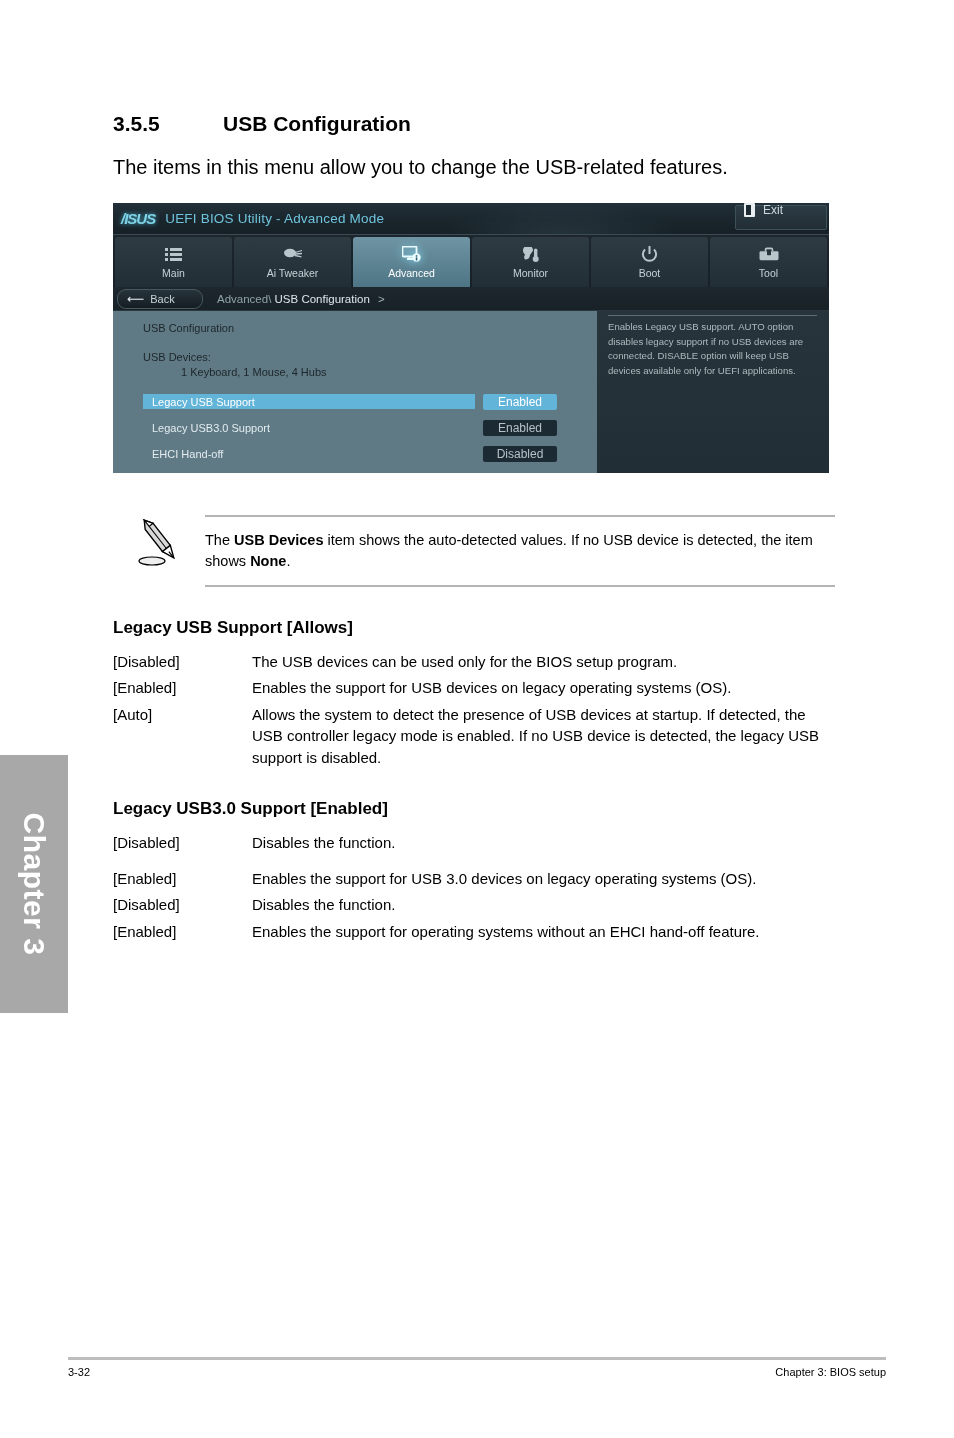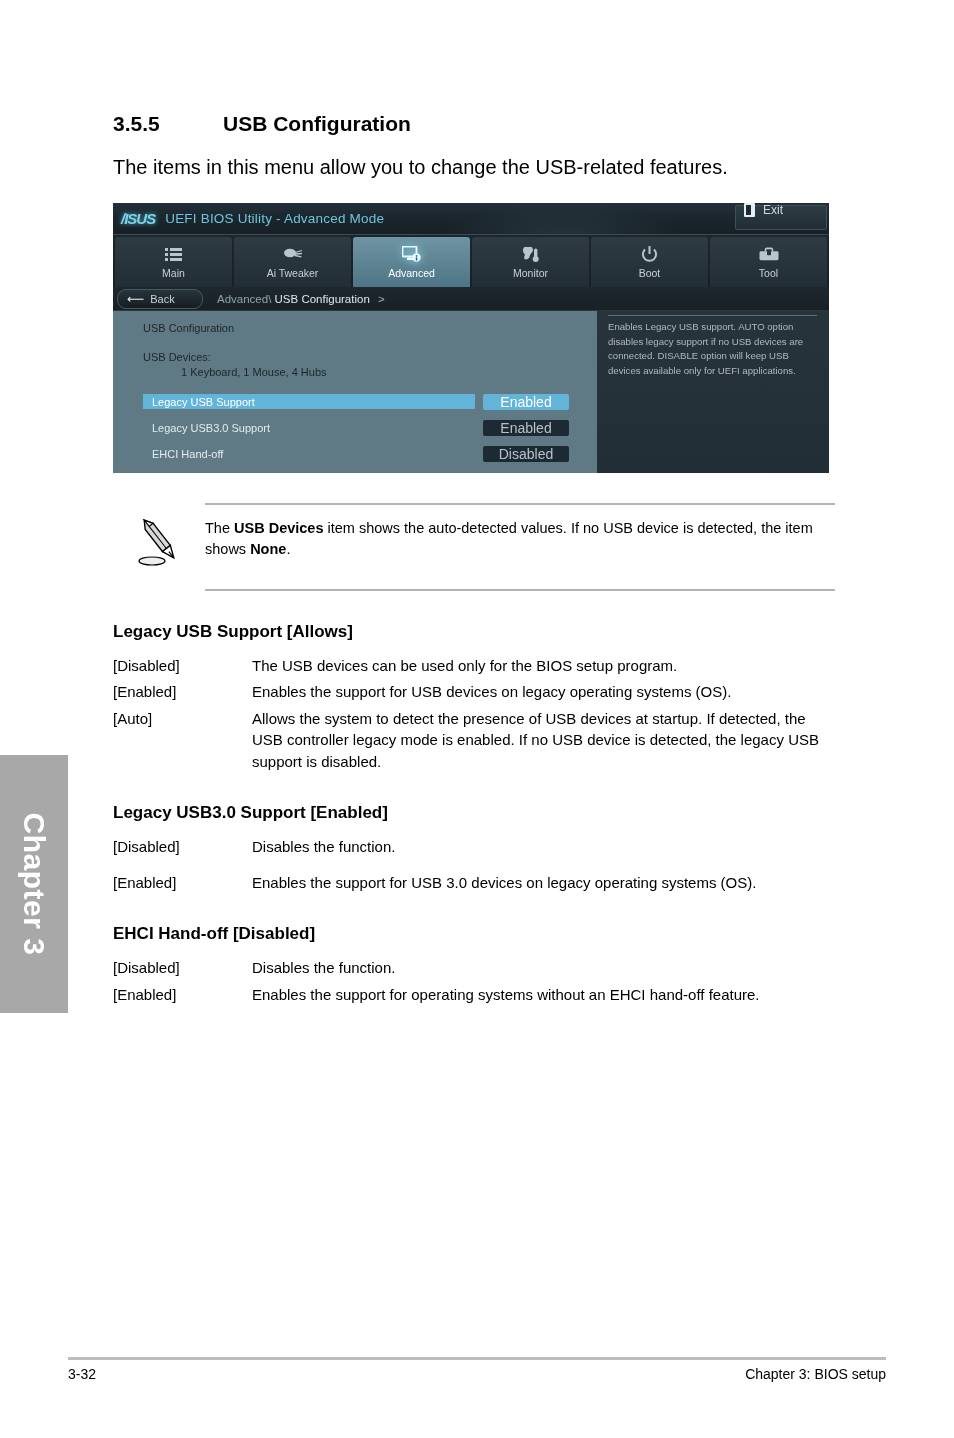--- a/index.html
+++ b/index.html
@@ -237,29 +237,29 @@
     display: flex;
     align-items: center;
     padding-left: 9px;
   }
   .opt-row.selected .opt-name {
     background: #62b4d8;
     color: #ffffff;
   }
   .opt-row:not(.selected) .opt-name { color: #e3ecef; }
   .opt-value {
-    width: 86px;
+    width: 74px;
     height: 16px;
     margin-left: 8px;
     background: #1c2a33;
     border-radius: 2px;
     display: flex;
     align-items: center;
     justify-content: center;
-    font-size: 14px;
+    font-size: 12px;
     color: #b6c2c7;
   }
   .opt-row.selected .opt-value {
     background: #62b4d8;
     color: #ffffff;
   }
 
   
   .note {
     margin-top: 30px;
@@ -270,21 +270,22 @@
     width: 92px;
     flex: none;
     display: flex;
     justify-content: center;
     padding-top: 8px;
   }
   .note-body {
     flex: 1;
     border-top: 2px solid #b4b4b4;
     border-bottom: 2px solid #b4b4b4;
-    padding: 13px 0 29px 0;
+    padding: 13px 0 13px 0;
+    margin-top: 12px;
   }
   .note-body p {
     margin: 0;
     font-size: 14.5px;
     line-height: 1.45;
   }
 
   
   .opt-heading {
     font-size: 17px;
@@ -310,21 +311,21 @@
     height: 3px;
     background: #bdbdbd;
   }
   .footer {
     position: absolute;
     left: 68px;
     right: 68px;
     top: 1366px;
     display: flex;
     justify-content: space-between;
-    font-size: 14px;
+    font-size: 11px;
   }
 </style>
 </head>
 <body>
 
 <div class="chapter-tab">
   <span>Chapter 3</span>
 </div>
 
 <div class="content">
@@ -498,21 +499,20 @@
   <h3 class="opt-heading">Legacy USB3.0 Support [Enabled]</h3>
   <div class="def-row gap">
     <div class="def-key">[Disabled]</div>
     <div class="def-val">Disables the function.</div>
   </div>
   <div class="def-row">
     <div class="def-key">[Enabled]</div>
     <div class="def-val">Enables the support for USB 3.0 devices on legacy operating systems (OS).</div>
   </div>
 
-  <h3 class="opt-heading">EHCI Hand-off [Disabled]</h3>
   <div class="def-row">
     <div class="def-key">[Disabled]</div>
     <div class="def-val">Disables the function.</div>
   </div>
   <div class="def-row">
     <div class="def-key">[Enabled]</div>
     <div class="def-val">Enables the support for operating systems without an EHCI hand-off feature.</div>
   </div>
 
 </div>

